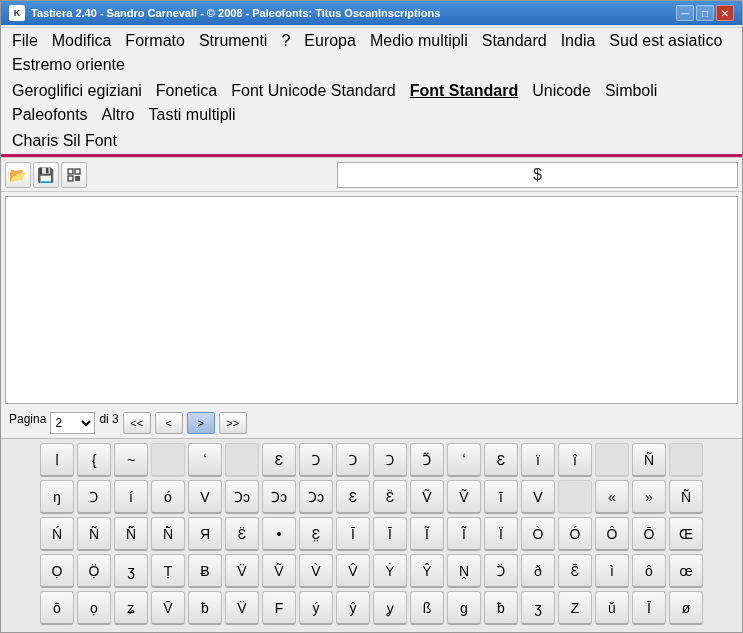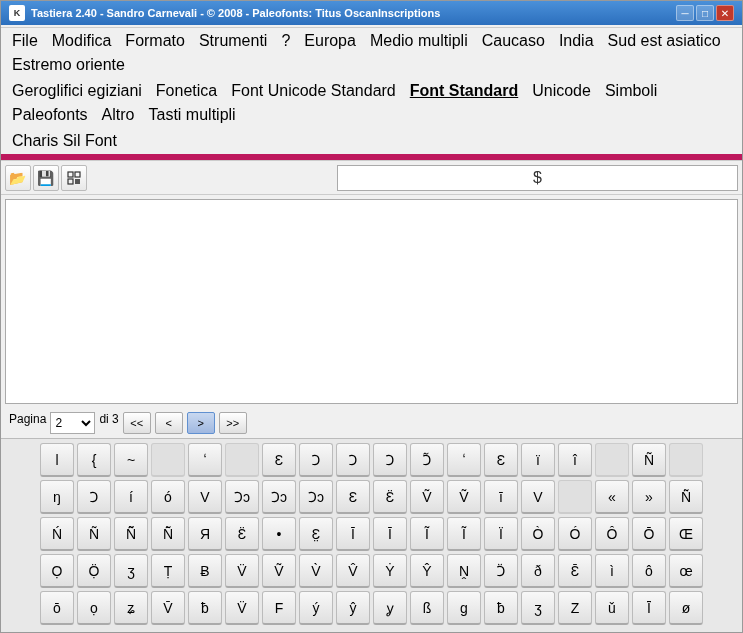--- a/index.html
+++ b/index.html
@@ -235,37 +235,37 @@
 
   <div style="background:#f0f0f0; border-bottom:1px solid #ccc; flex-shrink:0;">
     <div class="menu-row">
       <span class="menu-item">File</span>
       <span class="menu-item">Modifica</span>
       <span class="menu-item">Formato</span>
       <span class="menu-item">Strumenti</span>
       <span class="menu-item">?</span>
       <span class="menu-item">Europa</span>
       <span class="menu-item">Medio multipli</span>
-      <span class="menu-item">Caucaso</span>
+      <span class="menu-item">Standard</span>
       <span class="menu-item">India</span>
       <span class="menu-item">Sud est asiatico</span>
       <span class="menu-item">Estremo oriente</span>
     </div>
     <div class="menu-row">
       <span class="menu-item">Geroglifici egiziani</span>
       <span class="menu-item">Fonetica</span>
       <span class="menu-item">Font Unicode Standard</span>
       <span class="menu-item" style="font-weight:bold; text-decoration:underline;">Font Standard</span>
       <span class="menu-item">Unicode</span>
       <span class="menu-item">Simboli</span>
       <span class="menu-item">Paleofonts</span>
       <span class="menu-item">Altro</span>
       <span class="menu-item">Tasti multipli</span>
     </div>
-    <div class="menu-row" style="border-bottom:6px solid #be185d;">
+    <div class="menu-row" style="border-bottom:3px solid #be185d;">
       <span class="menu-item">Charis Sil Font</span>
     </div>
   </div>
 
   <div class="toolbar">
     <div class="toolbar-left">
       <button class="toolbar-btn" title="Open">📂</button>
       <button class="toolbar-btn" title="Save">💾</button>
       <button class="toolbar-btn" title="Settings">
         <svg width="16" height="16" viewBox="0 0 16 16" fill="none">

